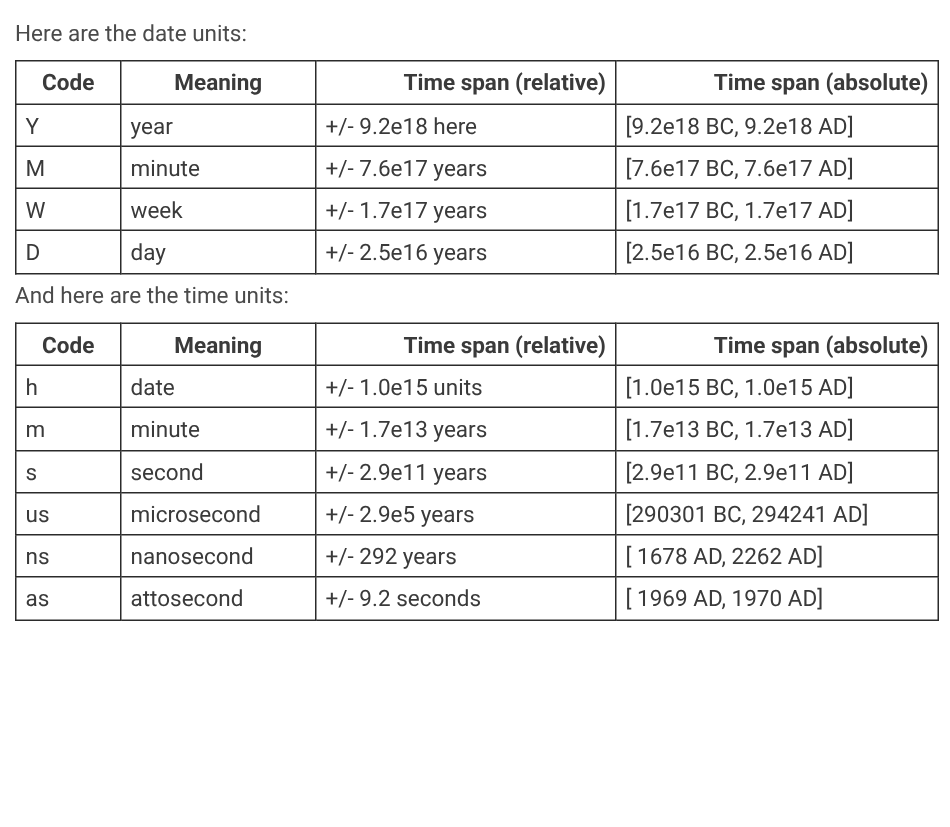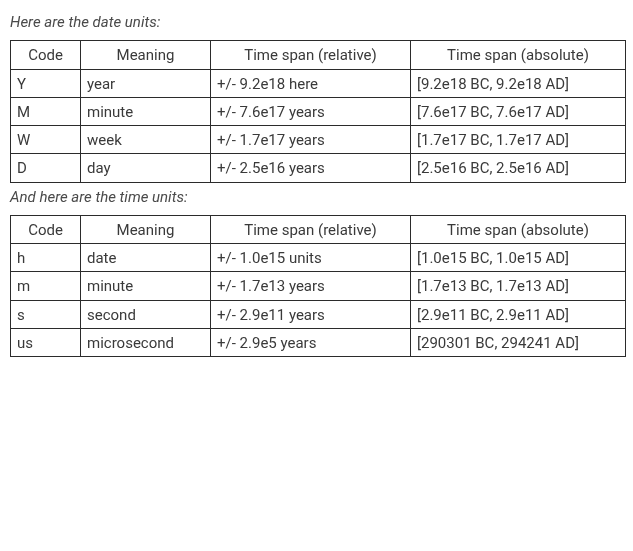--- a/index.html
+++ b/index.html
@@ -12,46 +12,45 @@
     box-sizing: border-box;
     padding: 12px 10px 10px 10px;
     font-family: -apple-system, BlinkMacSystemFont, "Segoe UI", Roboto, "Helvetica Neue", Arial, sans-serif;
     font-size: 15px;
     color: #3a3a3a;
     line-height: 1.35;
   }
   .intro {
     margin: 0 0 8px 0;
     color: #4a4a4a;
-    font-style: italic;
   }
   table.units {
     border-collapse: collapse;
     width: 615px;
     table-layout: fixed;
     margin-bottom: 4px;
   }
   table.units col.c-code { width: 70px; }
   table.units col.c-mean { width: 130px; }
   table.units col.c-rel  { width: 200px; }
   table.units col.c-abs  { width: 215px; }
   table.units th, table.units td {
     border: 1px solid #2b2b2b;
     padding: 4px 6px 3px 6px;
     vertical-align: middle;
     font-size: 15px;
     color: #3a3a3a;
     background: #fff;
   }
   table.units th {
-    font-weight: 400;
+    font-weight: 700;
     text-align: center;
   }
   table.units th.left {
-    text-align: center;
+    text-align: right;
   }
   table.units td {
     text-align: left;
   }
 </style>
 </head>
 <body>
 
 <p class="intro">Here are the date units:</p>
 
@@ -133,14 +132,26 @@
       <td>second</td>
       <td>+/- 2.9e11 years</td>
       <td>[2.9e11 BC, 2.9e11 AD]</td>
     </tr>
     <tr>
       <td>us</td>
       <td>microsecond</td>
       <td>+/- 2.9e5 years</td>
       <td>[290301 BC, 294241 AD]</td>
     </tr>
+    <tr>
+      <td>ns</td>
+      <td>nanosecond</td>
+      <td>+/- 292 years</td>
+      <td>[ 1678 AD, 2262 AD]</td>
+    </tr>
+    <tr>
+      <td>as</td>
+      <td>attosecond</td>
+      <td>+/- 9.2 seconds</td>
+      <td>[ 1969 AD, 1970 AD]</td>
+    </tr>
   </tbody>
 </table>
 
 </body></html>

